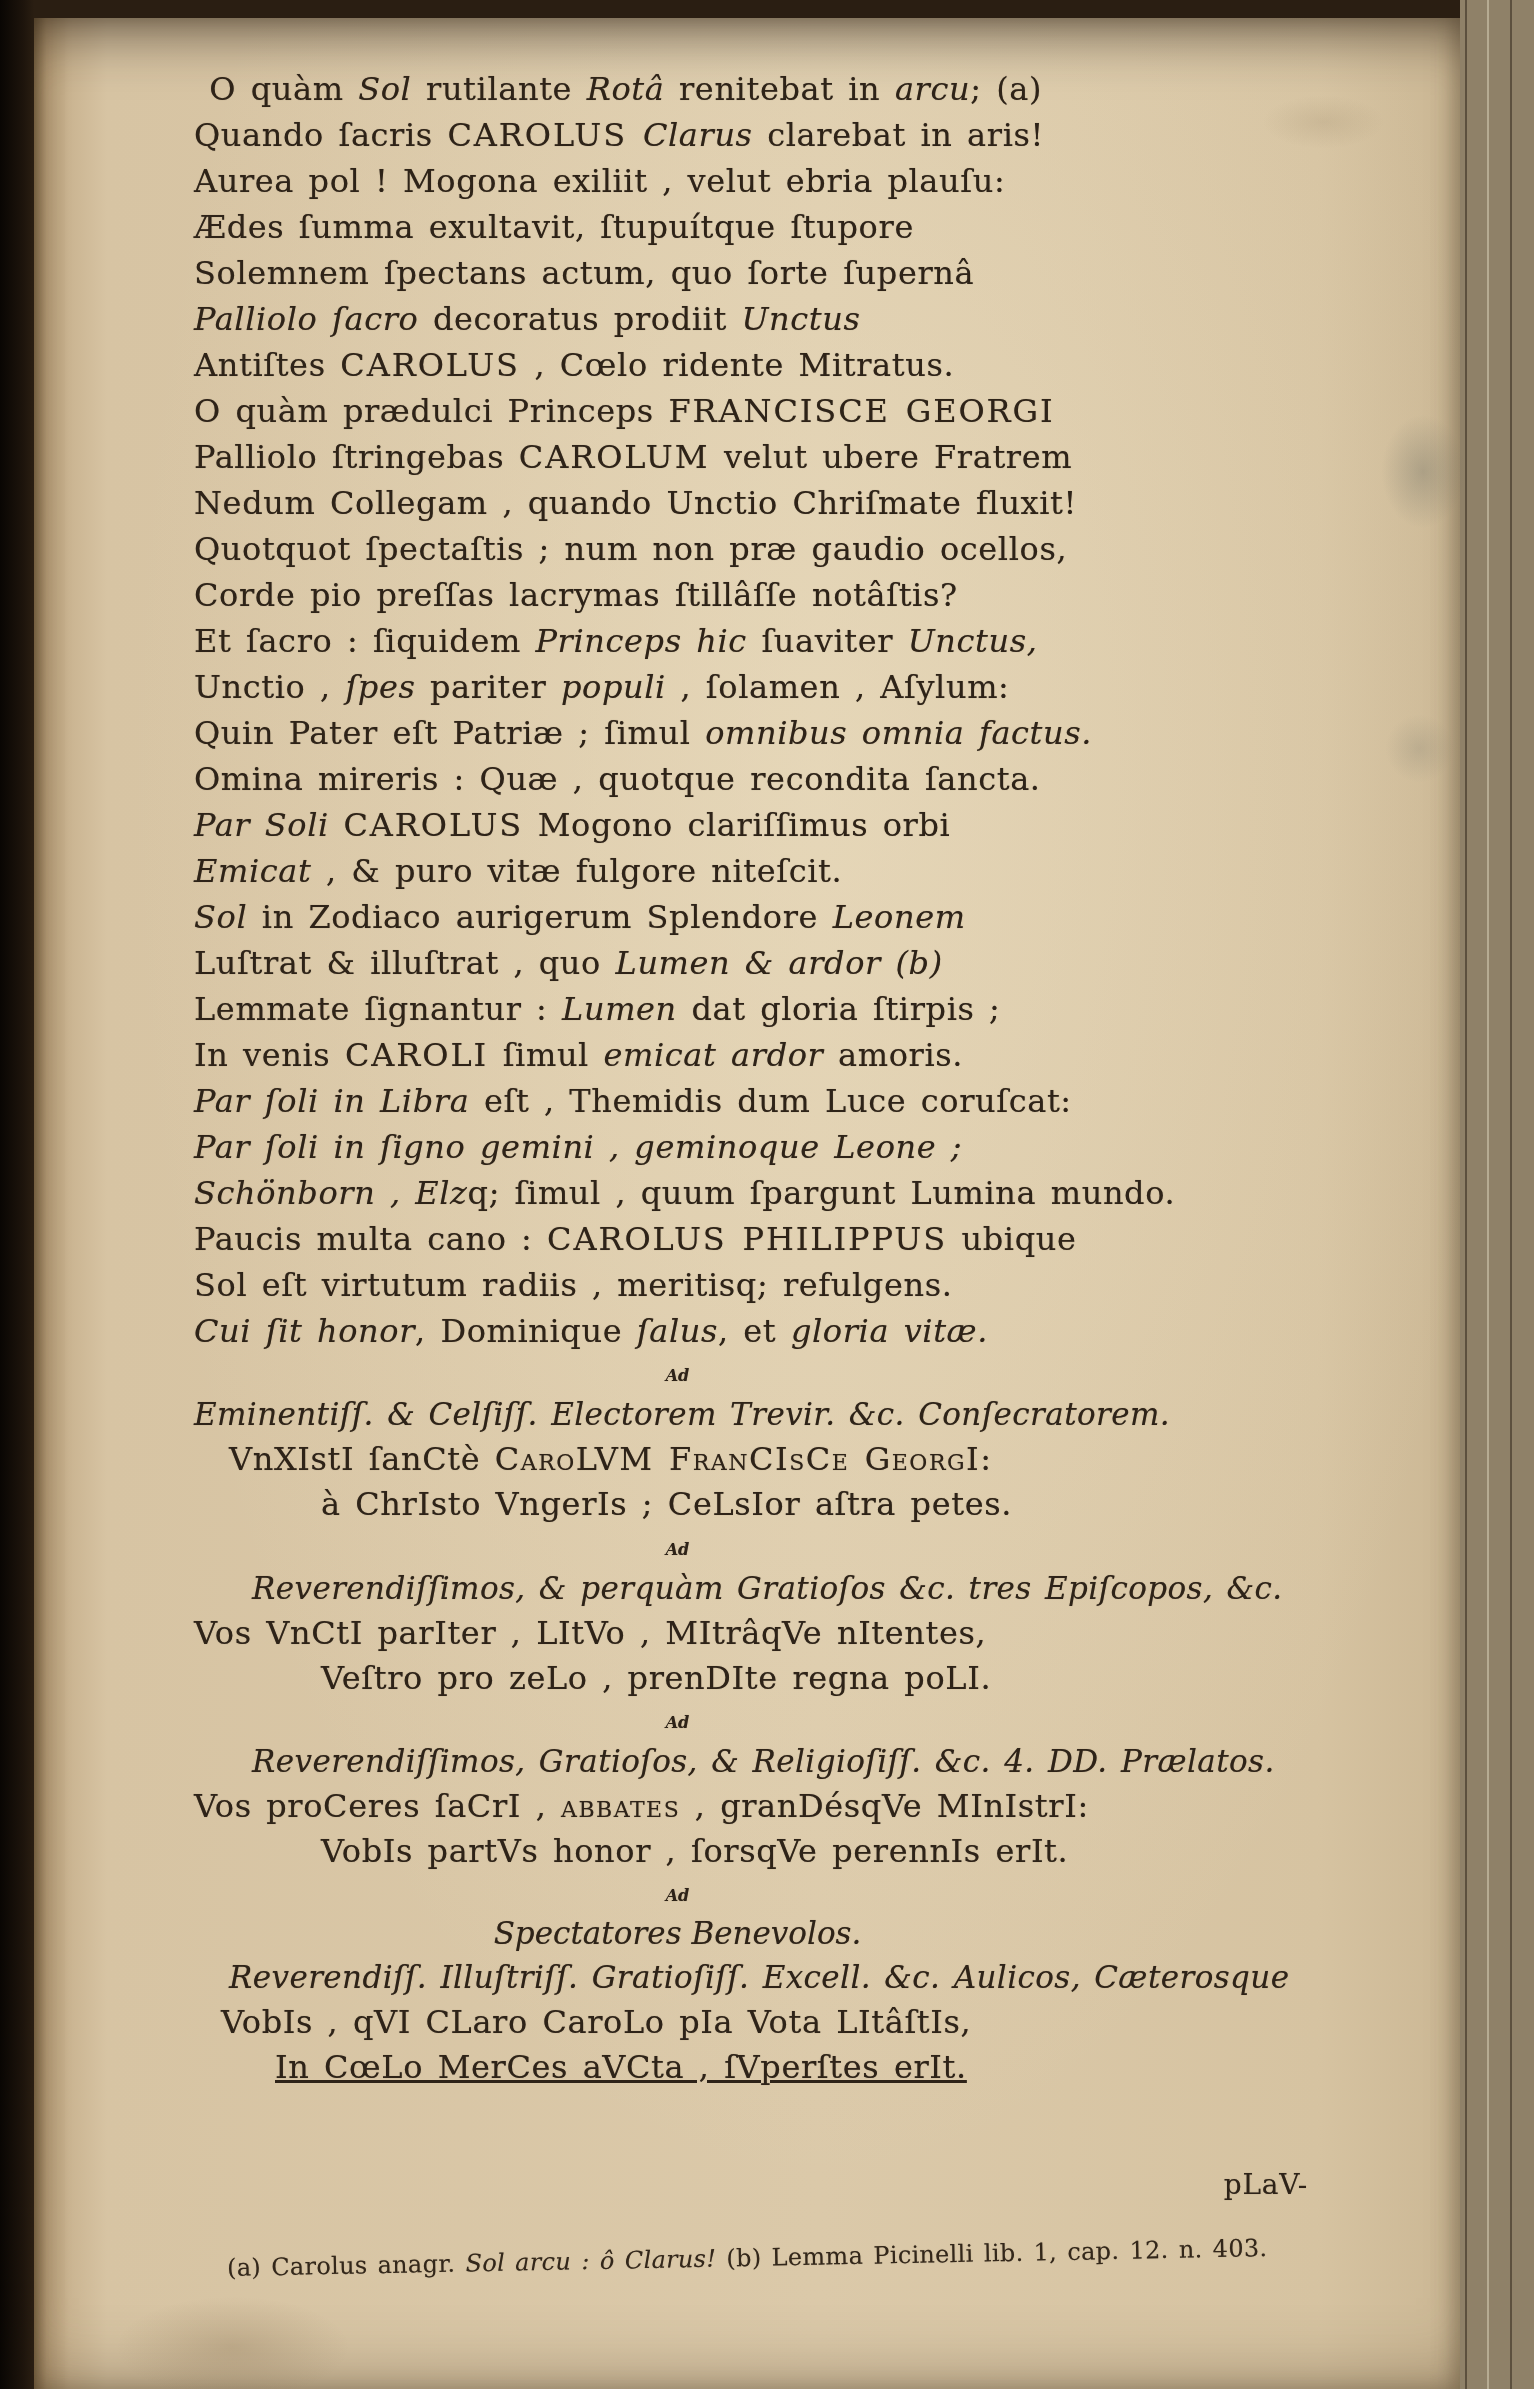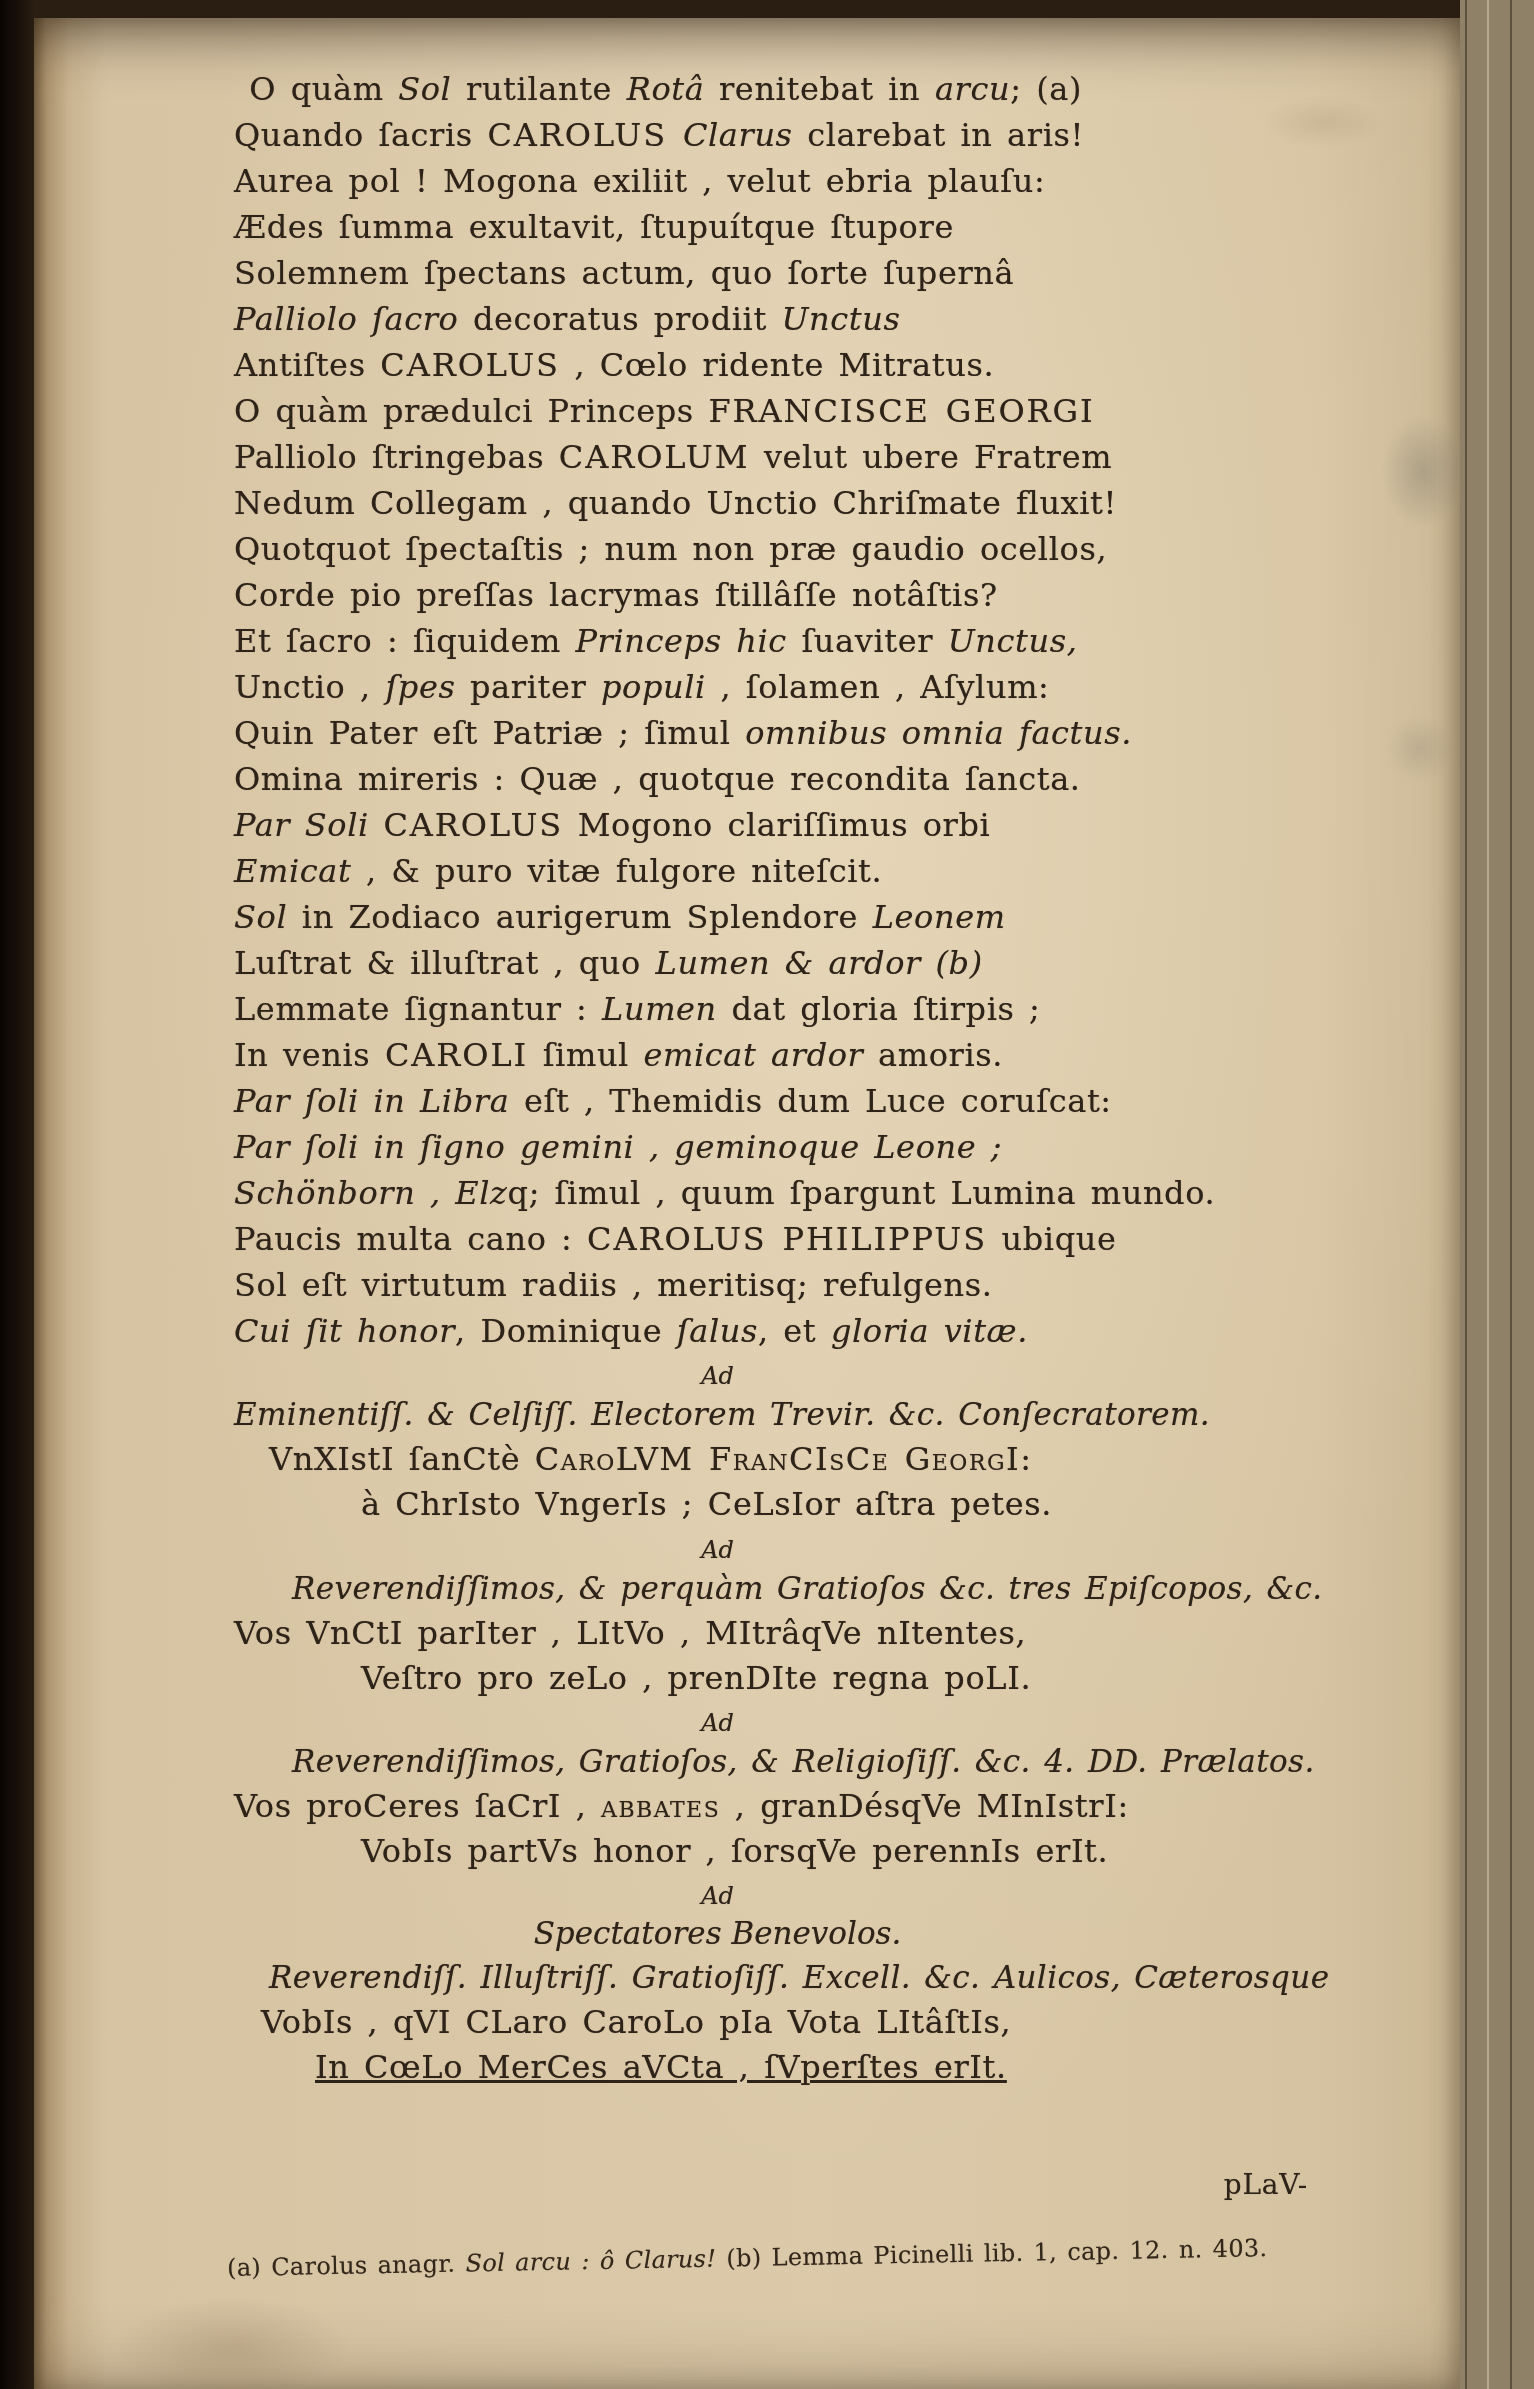--- a/index.html
+++ b/index.html
@@ -39,25 +39,25 @@
     background:radial-gradient(rgba(92,96,88,.30), rgba(0,0,0,0) 70%); }
   .stain-b { left:1385px; top:714px; width:69px; height:69px;
     background:radial-gradient(rgba(95,98,90,.18), rgba(0,0,0,0) 70%); }
   .stain-c { left:84px; top:2279px; width:230px; height:100px;
     background:radial-gradient(rgba(108,84,54,.20), rgba(0,0,0,0) 72%); }
   .stain-d { left:1228px; top:77px; width:123px; height:54px;
     background:radial-gradient(rgba(120,100,70,.14), rgba(0,0,0,0) 70%); }
 
   
   .text-block { position:absolute; left:160px; top:48px; width:1120px;
-    color:#2e2318; text-shadow:0 0 0.8px rgba(46,35,24,.45);margin-left:40px; }
+    color:#2e2318; text-shadow:0 0 0.8px rgba(46,35,24,.45); }
   .line { white-space:pre-wrap; }
   .poem    { font-size:32px; line-height:46px; letter-spacing:0.6px; word-spacing:3.8px; }
   .head    { font-size:35px; line-height:49px; margin-top:9.2px; text-align:center; padding-right:176px; }
-  .ad      { font-size:24px; line-height:32px; margin-top:6.1px; text-align:center; padding-right:153px; }
+  .ad      { font-size:16px; line-height:32px; margin-top:6.1px; text-align:center; padding-right:153px;font-weight:bold; }
   .dedhead { font-size:31px; line-height:45px; letter-spacing:0.4px; word-spacing:3.1px; }
   .ded     { font-size:32px; line-height:45px; letter-spacing:0.6px; word-spacing:3.8px; }
   .cent    { font-size:31px; line-height:43px; text-align:center; padding-right:153px; }
 
   .s-p { }
   .s-i { font-style:italic; }
   .s-C { letter-spacing:1.9px; }
   .s-sc { font-variant:small-caps; letter-spacing:1.5px; }
 
   .catchword { position:absolute; left:1090px; top:2150px; width:184px; text-align:right;

